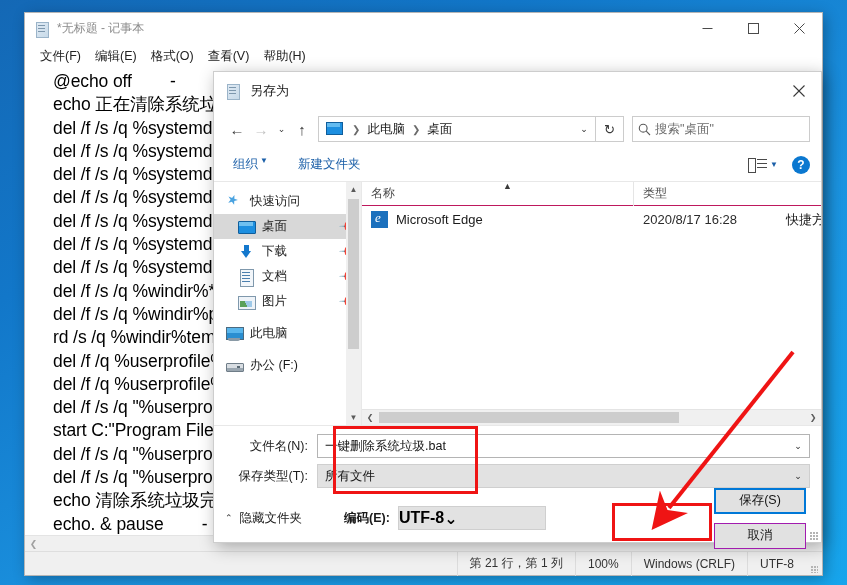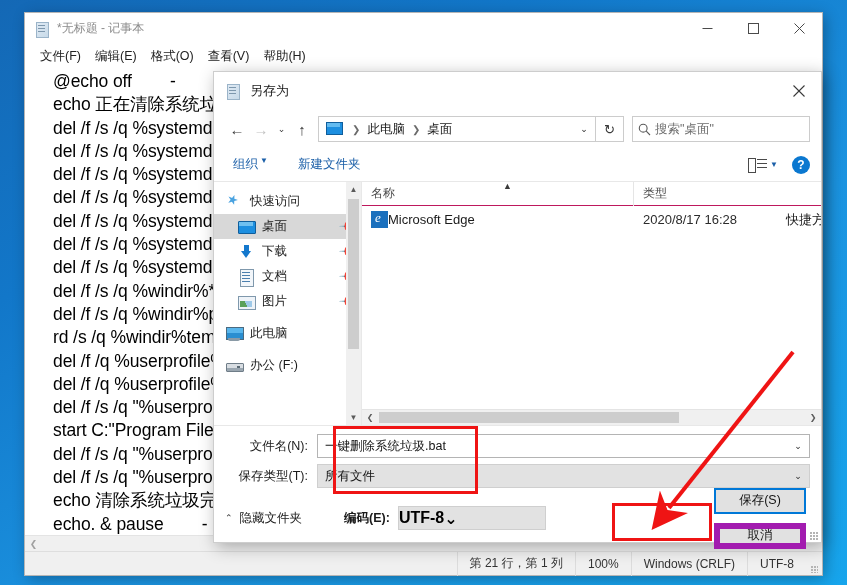--- a/index.html
+++ b/index.html
@@ -295,21 +295,21 @@
     position:absolute; left: 141px; top: -1px;
     color:#3a3a3a; font-size: 9px;
   }
   .fl-rows { flex: 1 1 auto; overflow: hidden; }
   .fl-row { height: 27px; display: flex; align-items: center; }
   .fl-cell {
     font-size: 13px; color: #1b1b1b;
     display: flex; align-items: center;
     white-space: nowrap; overflow: hidden;
   }
-  .fl-cell.c1 { width: 272px; flex:none; padding-left: 9px; }
+  .fl-cell.c1 { width: 272px; flex:none; padding-left: 9px; gap: 8px; }
   .fl-cell.c2 { width: 143px; flex:none; padding-left: 9px; color:#2b2b2b; }
   .fl-cell.c3 { flex:1 1 auto; padding-left: 9px; }
   .edge-ico { width: 17px; height: 17px; flex: none; position: relative; }
 
   .fl-hscroll {
     height: 16px; flex: none;
     background: #f0f0f0;
     border-top: 1px solid #e4e4e4;
     display: flex; align-items: center;
     position: relative;
@@ -364,21 +364,21 @@
   .enc-label { font-size: 12.5px; color: #1b1b1b; margin-right: 8px; white-space: nowrap; }
   .enc-combo {
     width: 148px; height: 24px;
     border: 1px solid #cfcfcf; background: #e2e2e2;
     display: flex; align-items: center;
   }
   .btns { margin-left: auto; display: flex; align-items: center; gap: 9px; padding-right:4px;flex-direction:column;}
   .btn {
     width: 92px; height: 26px;
     background: #e1e1e1;
-    border: 6px solid #a21caf;
+    border: 1px solid #a21caf;
     font-size: 12.5px; color: #141414;
     display: flex; align-items: center; justify-content: center;
     white-space: nowrap;
   }
   .btn.focus {
     border: 2px solid #0078d7;
     background: #e1e1e1;
   }
   .dlg-resize {
     position:absolute; right:2px; bottom:1px;

